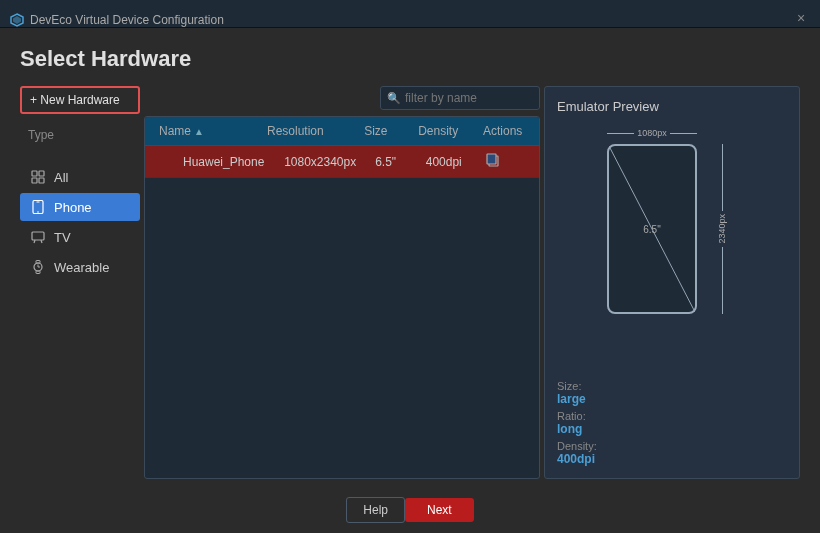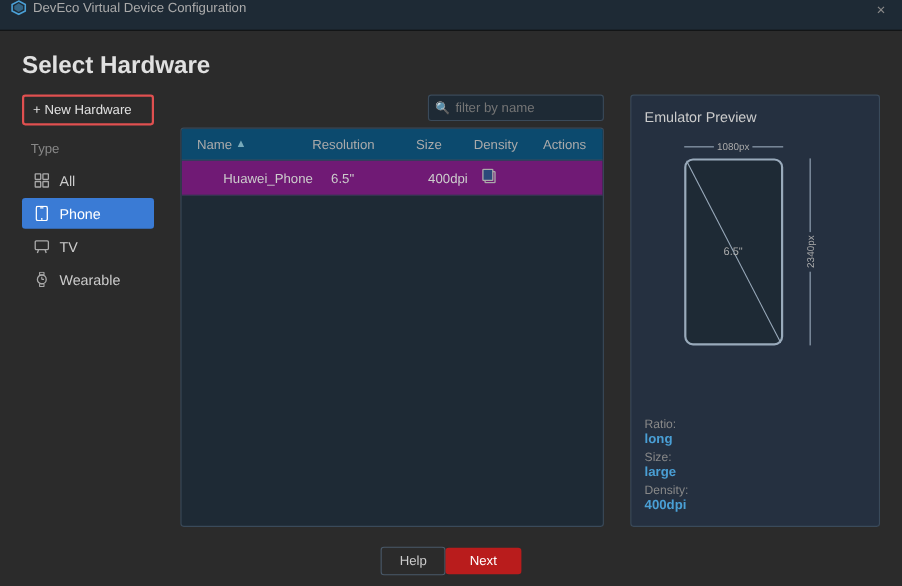--- a/index.html
+++ b/index.html
@@ -11,21 +11,21 @@
       color: #ccc;
       font-size: 13px;
       overflow: hidden;
     }
 
     
     .title-bar {
       height: 28px;
       background: #1e2a35;
       display: flex;
-      align-items: flex-start;
+      align-items: flex-end;
       justify-content: space-between;
       padding: 0 10px;
       border-bottom: 1px solid #111;
     }
     .title-bar-left {
       display: flex;
       align-items: center;
       gap: 6px;
     }
     .title-bar-icon {
@@ -62,21 +62,21 @@
       font-size: 22px;
       font-weight: 600;
       color: #e0e0e0;
       margin-bottom: 14px;
     }
 
     
     .content-area {
       display: flex;
       flex: 1;
-      gap: 24px;
+      gap: 4px;
       min-height: 0;
     }
 
     
     .left-panel {
       width: 120px;
       display: flex;
       flex-direction: column;
       gap: 2px;
     }
@@ -92,21 +92,21 @@
       cursor: pointer;
       border-radius: 3px;
       font-size: 12px;
       margin-bottom: 8px;
     }
 
     .type-label {
       padding: 4px 8px;
       font-size: 12px;
       color: #888;
-      margin-bottom: 2px;
+      margin-bottom: 15px;
     }
 
     .type-item {
       display: flex;
       align-items: center;
       gap: 8px;
       padding: 6px 10px;
       cursor: pointer;
       border-radius: 3px;
       color: #ccc;
@@ -190,42 +190,42 @@
 
     .table-body { overflow-y: auto; flex: 1; }
 
     .table-row {
       display: grid;
       grid-template-columns: 2fr 1.8fr 1fr 1.2fr 1fr;
       padding: 0 8px;
       border-bottom: 1px solid #2a3a4a;
       cursor: pointer;
     }
-    .table-row.selected { background: #701a75; padding-left: 32px; }
+    .table-row.selected { background: #7f1d1d; padding-left: 32px; }
 
     .td {
       padding: 7px 6px;
       font-size: 12px;
       color: #ccc;
       display: flex;
       align-items: center;
     }
 
     .copy-icon-btn {
       background: transparent;
       border: none;
       color: #aaa;
       cursor: pointer;
       font-size: 14px;
       padding: 0;
     }
 
     
     .right-panel {
-      width: 227px;
+      width: 256px;
       background: #253040;
       border: 1px solid #3a4a5a;
       border-radius: 3px;
       padding: 12px;
       display: flex;
       flex-direction: column;
     }
 
     .preview-title {
       font-size: 13px;
@@ -435,20 +435,21 @@
           <div class="th">
             <span>Density</span>
           </div>
           <div class="th">
             <span>Actions</span>
           </div>
         </div>
         <div class="table-body">
           <div class="table-row selected">
             <div class="td">Huawei_Phone</div>
+            <div class="td">1080x2340px</div>
             <div class="td">6.5"</div>
             <div class="td">400dpi</div>
             <div class="td">
               <button class="copy-icon-btn">
                 <svg width="14" height="14" viewBox="0 0 14 14" fill="none">
                   <rect x="3" y="3" width="9" height="10" stroke="#aaa" stroke-width="1.2" rx="0.5"></rect>
                   <rect x="1" y="1" width="9" height="10" fill="#2a4a7a" stroke="#aaa" stroke-width="1.2" rx="0.5"></rect>
                 </svg>
               </button>
             </div>
@@ -475,26 +476,26 @@
           </div>
 
           <div class="dim-arrow-v">
             <span style="font-size:9px; color:#aaa; padding: 3px 0; writing-mode: vertical-rl; transform: rotate(180deg);">2340px</span>
           </div>
         </div>
       </div>
 
       <div class="preview-stats">
         <div class="stat-row">
+          <span class="stat-label">Size:</span>
+          <span class="stat-value">large</span>
+        </div>
+        <div class="stat-row">
           <span class="stat-label">Ratio:</span>
           <span class="stat-value">long</span>
-        </div>
-        <div class="stat-row">
-          <span class="stat-label">Size:</span>
-          <span class="stat-value">large</span>
         </div>
         <div class="stat-row">
           <span class="stat-label">Density:</span>
           <span class="stat-value">400dpi</span>
         </div>
       </div>
     </div>
   </div>
 
   <div class="footer">

